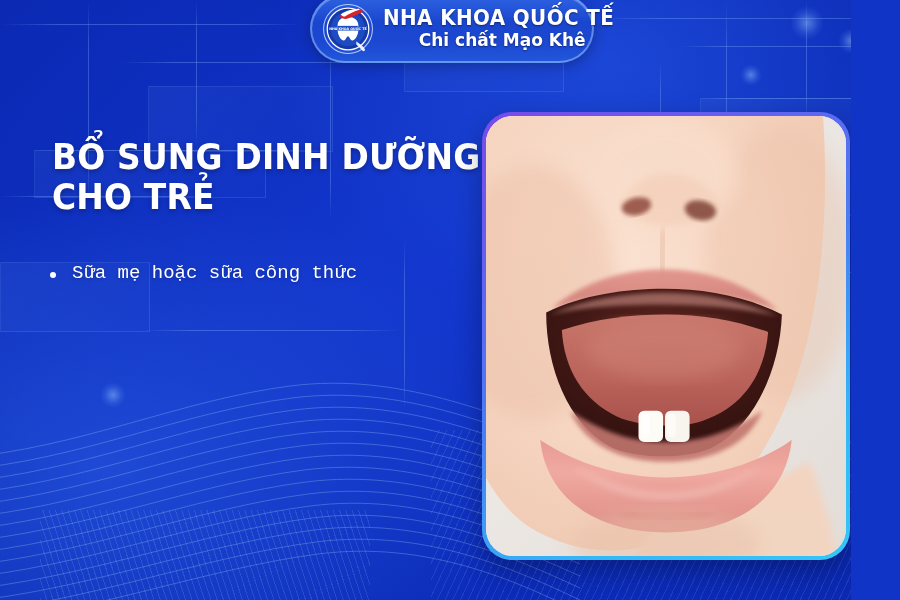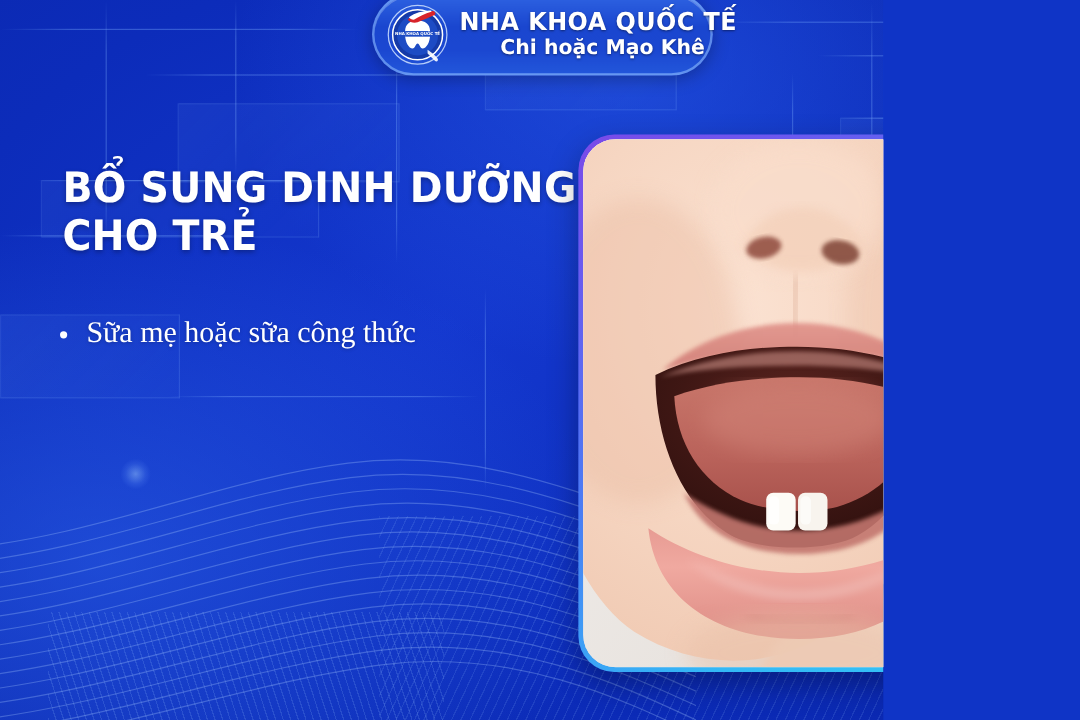--- a/index.html
+++ b/index.html
@@ -6,21 +6,21 @@
   html,body { width:900px; height:600px; overflow:hidden; }
   body {
     font-family:"Liberation Sans", sans-serif;
     background:#0f34c6;
     position:relative;
   }
 
   
   #canvas {
     position:absolute; inset:0;
-    width:736px; height:600px;
+    width:851px; height:600px;
     overflow:hidden;
     background:
       radial-gradient(ellipse 520px 380px at 72% 10%, rgba(40,92,235,.55) 0%, rgba(40,92,235,0) 65%),
       radial-gradient(ellipse 620px 420px at 12% 78%, rgba(48,104,240,.50) 0%, rgba(48,104,240,0) 68%),
       radial-gradient(ellipse 700px 500px at 50% 45%, #1438cf 0%, #0c2cba 60%, #0a27ad 100%),
       linear-gradient(160deg,#0d2fc2 0%,#1139d2 45%,#0b2bb4 100%);
   }
 
   
   .tech-lines { position:absolute; inset:0; pointer-events:none; opacity:.85; }
@@ -106,24 +106,24 @@
   
   #bullet-list {
     position:absolute; left:44px; top:258px;
     width:400px;
     list-style:none;
   }
   #bullet-list li {
     position:relative;
     padding-left:28px;
     color:#ffffff;
-    font-size:25px;
+    font-size:19px;
     line-height:1.62;
     margin-bottom:11px;
-    font-family:Liberation Serif, serif;
+    font-family:Liberation Mono, monospace;
     text-shadow:0 1px 3px rgba(0,0,0,.25);
   }
   #bullet-list li .dot {
     position:absolute; left:6px; top:.72em;
     width:6px; height:6px; border-radius:50%;
     background:#ffffff;
   }
 
   
   #photo-card {
@@ -213,21 +213,21 @@
         <path d="M30,44 C30,33 38,27 50,27 C62,27 70,33 70,44 L70,50 C70,62 64,72 58,72 C54,72 53,64 50,64 C47,64 46,72 42,72 C36,72 30,62 30,50 Z" fill="#ffffff"></path>
         <rect x="30" y="44" width="40" height="9" fill="#1d4bc4"></rect>
         <text x="50" y="51" font-family="DejaVu Sans, sans-serif" font-size="6.4" font-weight="bold" fill="#ffffff" text-anchor="middle">NHA KHOA QUỐC TẾ</text>
         <path d="M34,26 C44,16 60,14 72,12 C76,11 80,14 78,18 C70,22 60,26 50,30 C44,32 38,30 34,26 Z" fill="#d8232a"></path>
         <path d="M36,22 C46,14 58,12 70,11 C72,11 73,12 72,13 C62,16 52,21 44,26 C40,26 38,24 36,22 Z" fill="#ffffff"></path>
         <path d="M66,74 C72,78 78,82 82,88 C84,91 81,94 78,92 C74,88 70,84 66,80 Z" fill="#ffffff" opacity=".9"></path>
       </svg>
     </div>
     <div class="badge-text">
       <span class="badge-line1">NHA KHOA QUỐC TẾ</span>
-      <span class="badge-line2">Chi hoặc Mạo Khê</span>
+      <span class="badge-line2">Chi chất Mạo Khê</span>
     </div>
   </div>
 
   <h1 id="headline">
     <span class="hl-line">BỔ SUNG DINH DƯỠNG</span>
     <span class="hl-line">CHO TRẺ</span>
   </h1>
 
   <ul id="bullet-list">
     <li>

